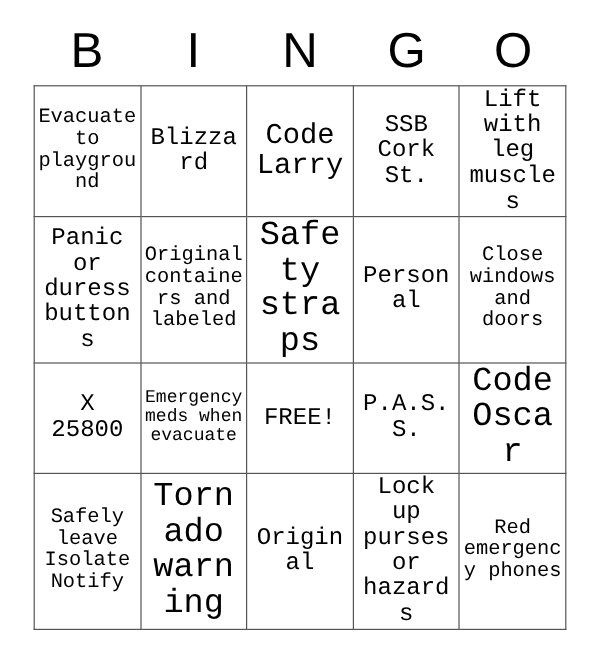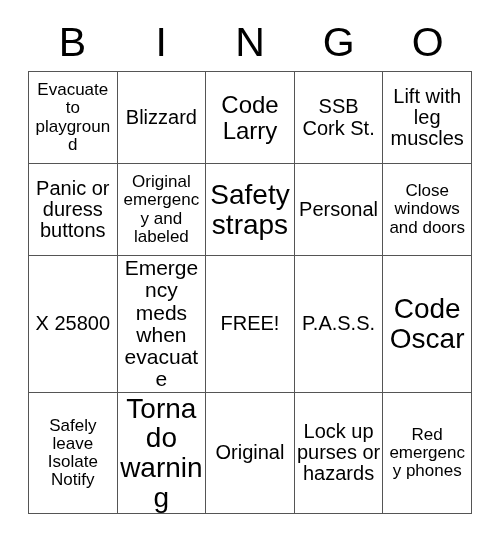--- a/index.html
+++ b/index.html
@@ -39,41 +39,42 @@
     color: #000000;
     user-select: none;
   }
 
   
   .grid {
     width: 444px;
     border-collapse: collapse;
     table-layout: fixed;
     border: 1px solid #555555;
+    font-family: Liberation Mono, monospace;
   }
   .grid td {
     width: 20%;
     height: 89px;
     border: 1px solid #555555;
     text-align: center;
     vertical-align: middle;
     padding: 1px 2px;
     line-height: 1.06;
     word-wrap: break-word;
     overflow-wrap: break-word;
     hyphens: none;
   }
 
   
   .fs-xxl { font-size: 24px; }
   .fs-xl  { font-size: 20px; }
   .fs-l   { font-size: 28px; }
   .fs-m   { font-size: 20px; }
   .fs-s   { font-size: 17px; }
-  .fs-xs  { font-size: 21px; }
+  .fs-xs  { font-size: 15px; }
 </style>
 </head>
 <body>
 
 <div class="card">
 
   <div class="header-row">
     <div class="header-cell">B</div>
     <div class="header-cell">I</div>
     <div class="header-cell">N</div>
@@ -85,21 +86,21 @@
     <tbody>
       <tr>
         <td class="fs-s">Evacuate to playground</td>
         <td class="fs-m">Blizzard</td>
         <td class="fs-xxl">Code Larry</td>
         <td class="fs-m">SSB Cork St.</td>
         <td class="fs-m">Lift with leg muscles</td>
       </tr>
       <tr>
         <td class="fs-m">Panic or duress buttons</td>
-        <td class="fs-s">Original emergency and labeled</td>
+        <td class="fs-s">Original containers and labeled</td>
         <td class="fs-l">Safety straps</td>
         <td class="fs-m">Personal</td>
         <td class="fs-s">Close windows and doors</td>
       </tr>
       <tr>
         <td class="fs-xl">X 25800</td>
         <td class="fs-xs">Emergency meds when evacuate</td>
         <td class="fs-xl">FREE!</td>
         <td class="fs-m">P.A.S.S.</td>
         <td class="fs-l">Code Oscar</td>

